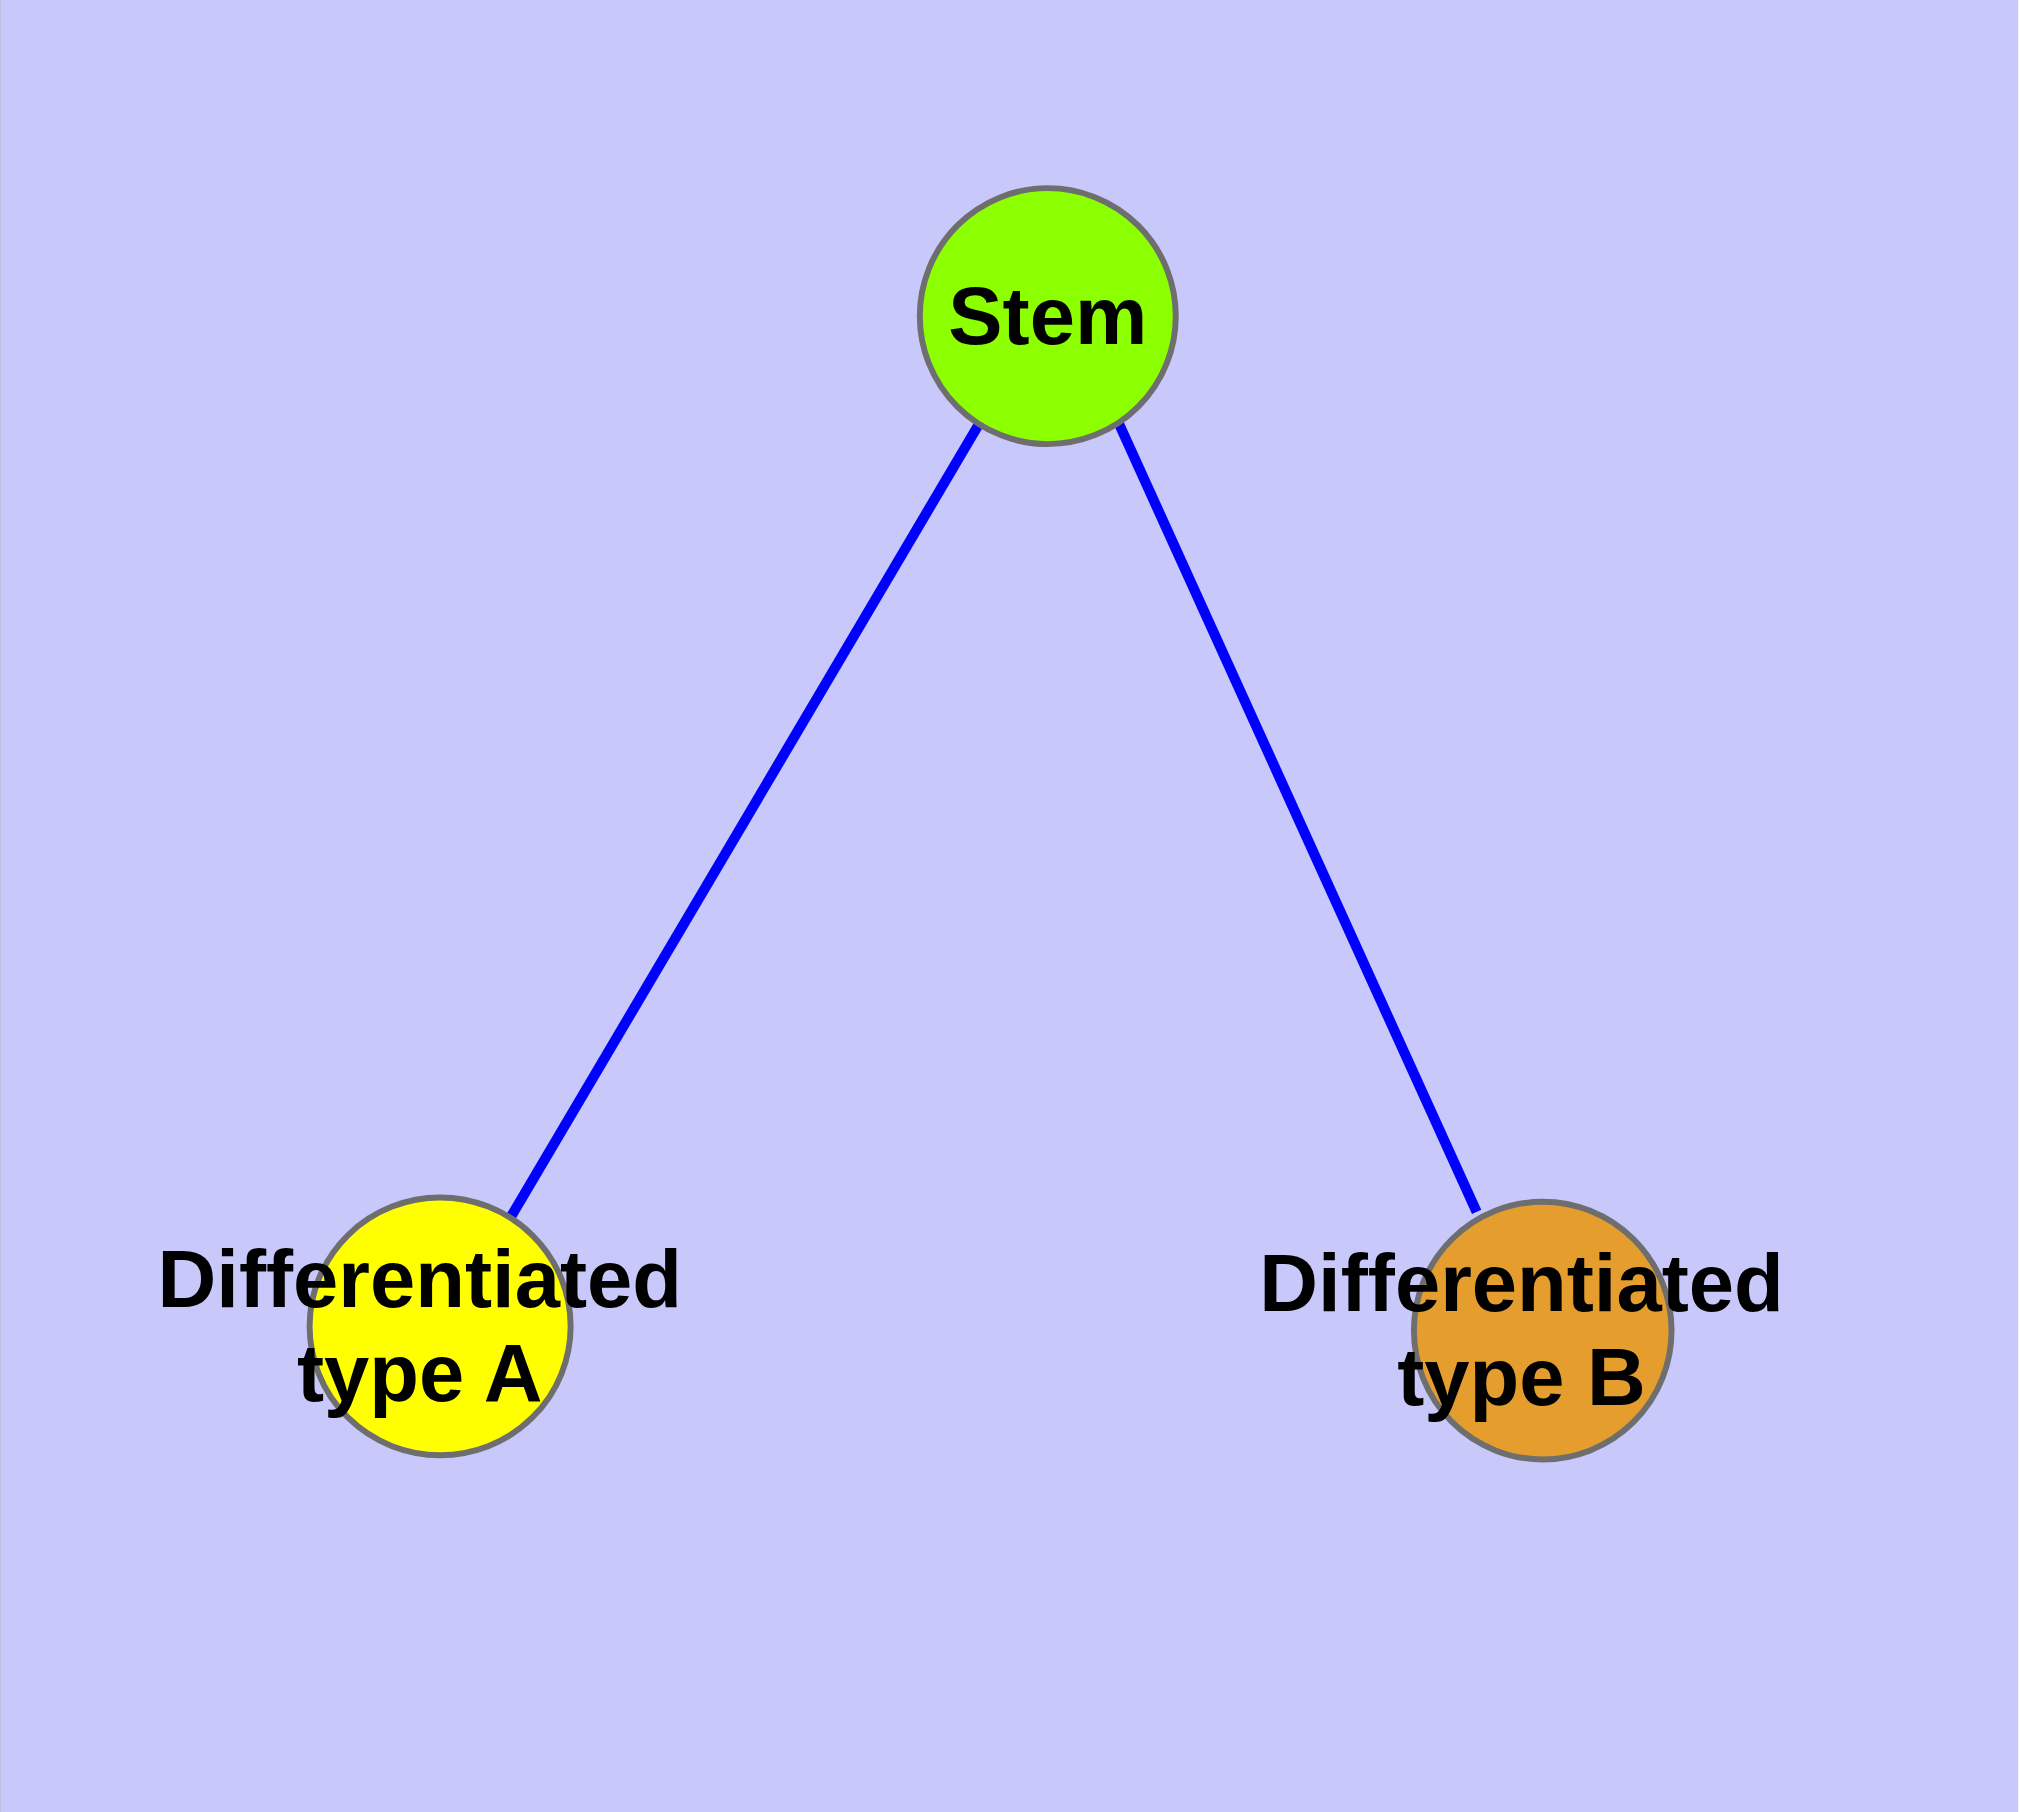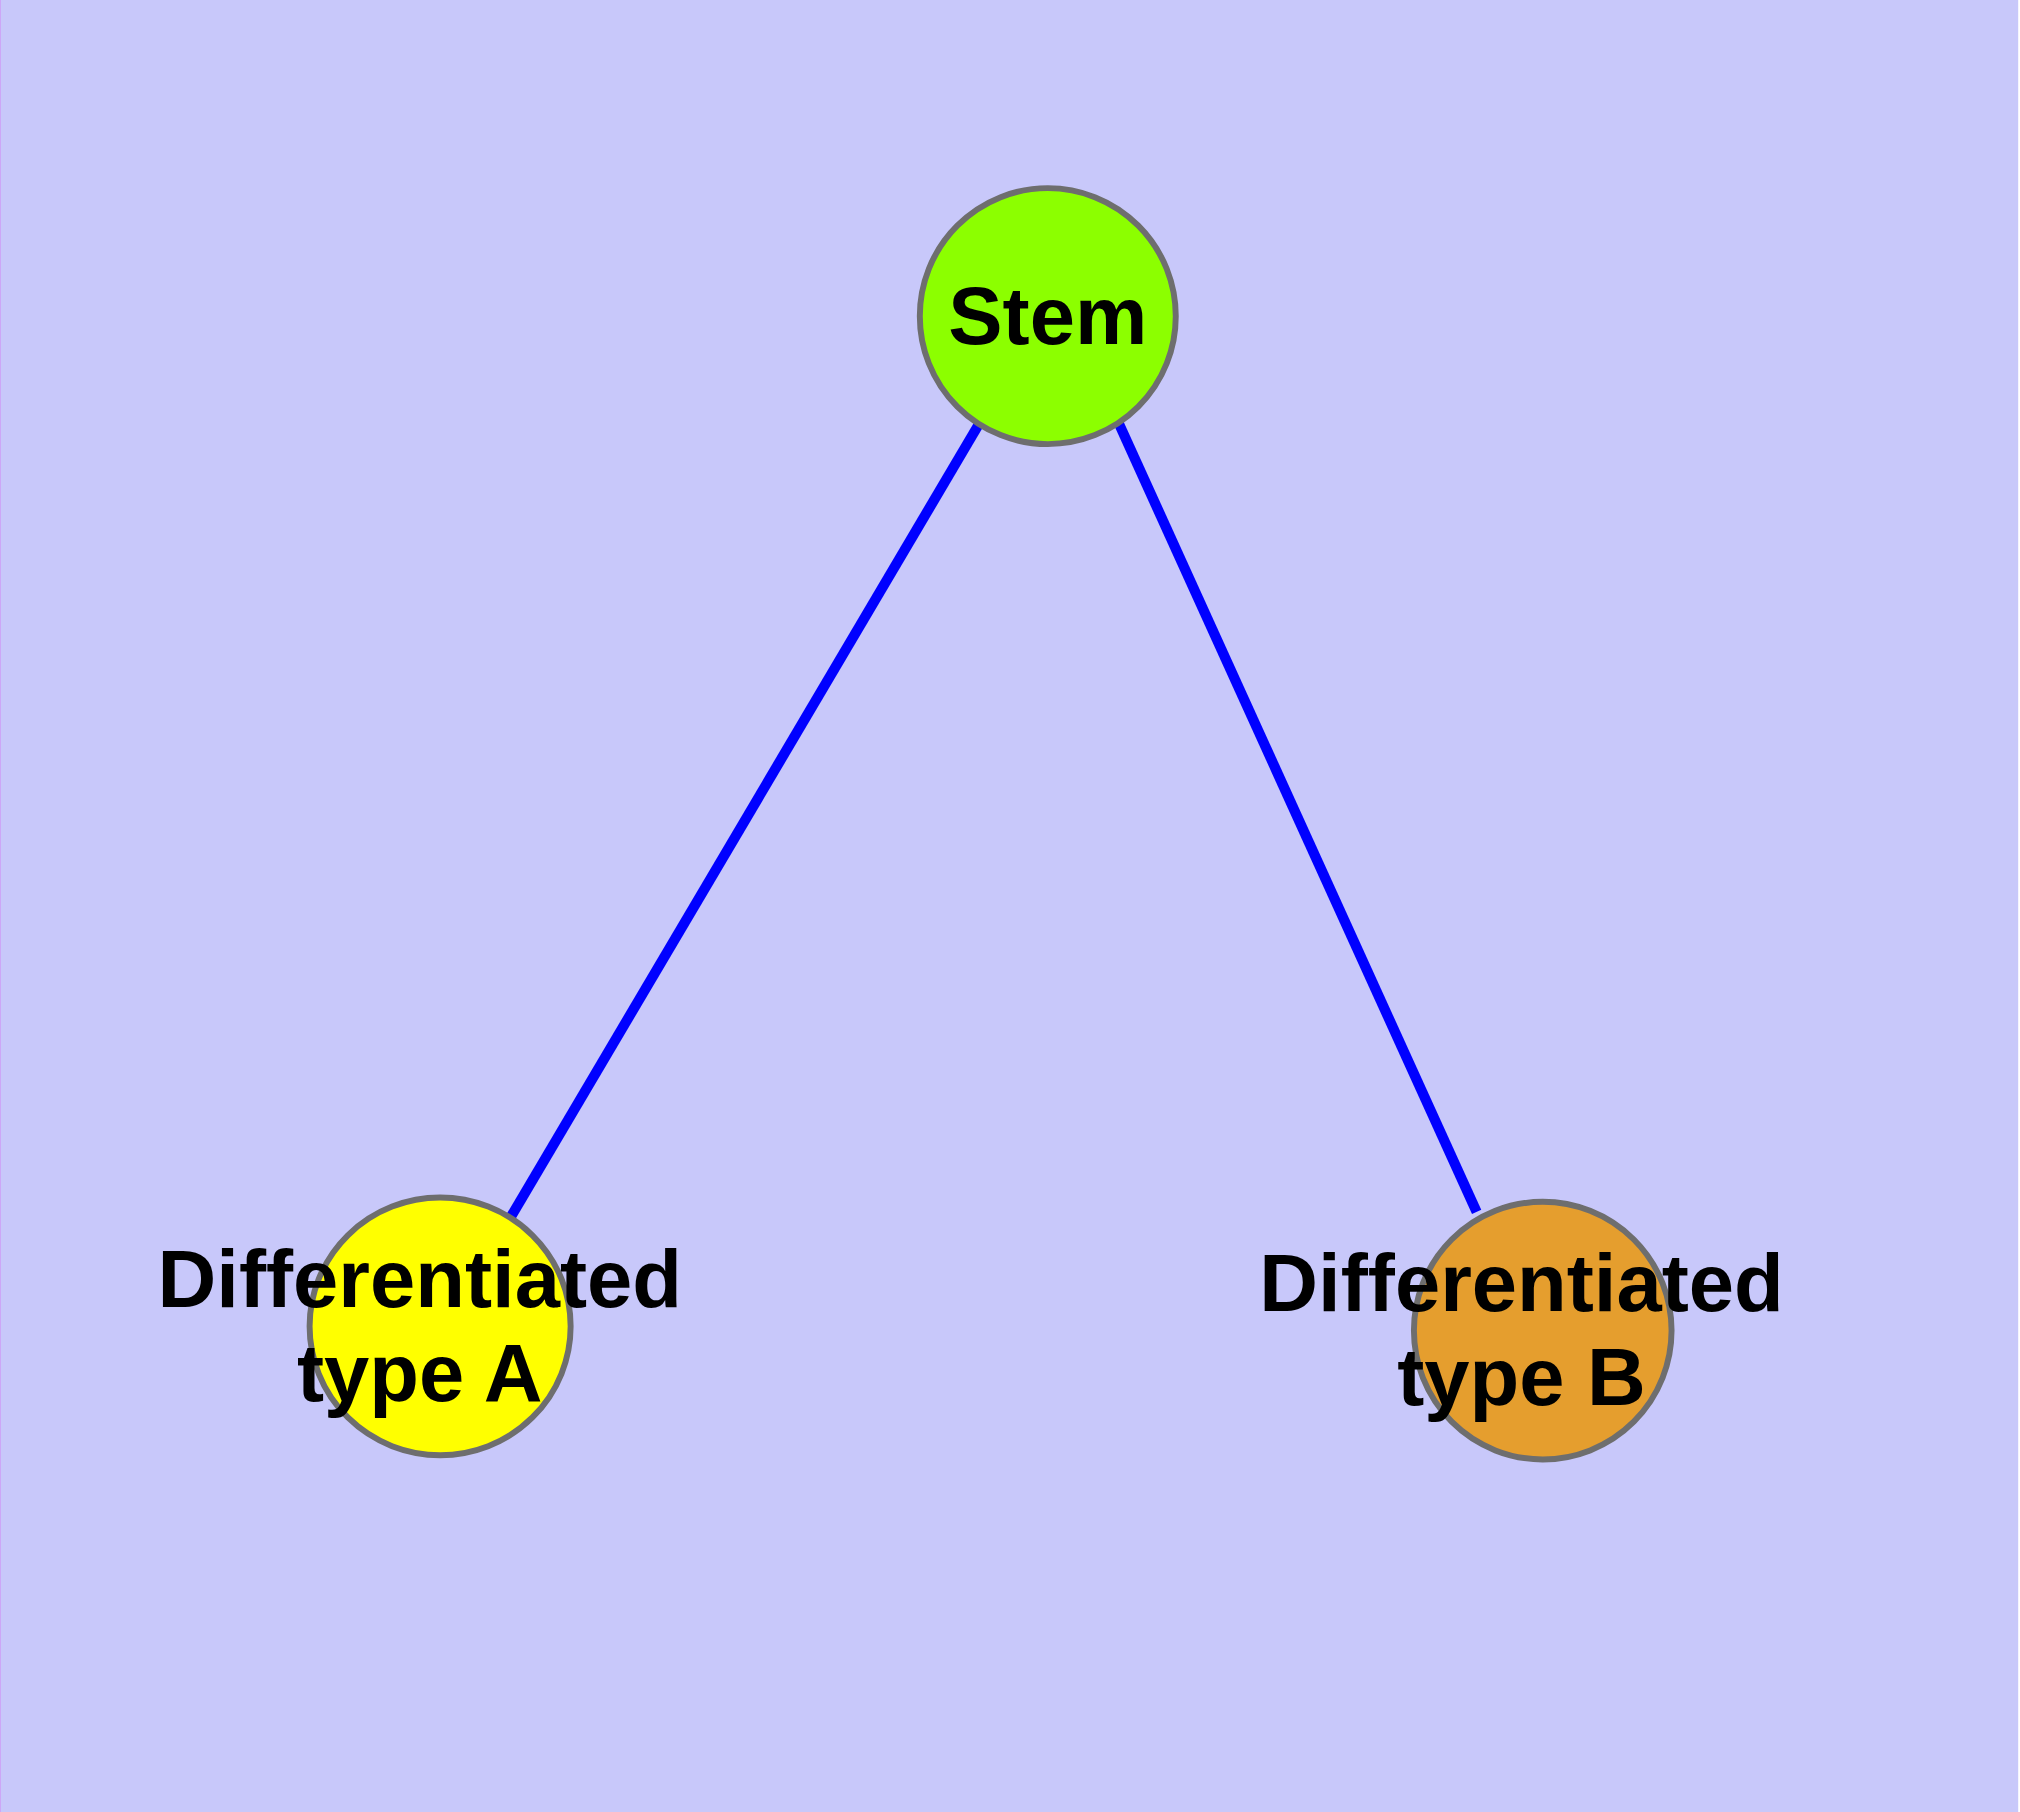--- a/index.html
+++ b/index.html
@@ -29,21 +29,21 @@
   .node-label {
     font-family: "Liberation Sans", sans-serif;
     font-weight: bold;
     fill: #000000;
     stroke: none;
   }
 </style>
 </head>
 <body style="background: rgb(255, 255, 255);">
 
-<div id="graph-canvas" style="width: 1643px; height: 1812px; background: #d946ef;">
+<div id="graph-canvas" style="width: 1643px; height: 1812px; background: #a3a3a3;">
   <svg id="graph-svg" width="2021" height="1812" viewBox="0 0 2384 2138">
 
     <rect id="bg-rect" x="0" y="0" width="2381" height="2138" fill="#c8c8fa"></rect>
 
     <g id="edge-layer">
       <line id="edge-0" stroke-linecap="butt" x1="1155" y1="500" x2="600" y2="1440" stroke="#0000ff" stroke-width="12"></line>
       <line id="edge-1" stroke-linecap="butt" x1="1320" y1="500" x2="1742" y2="1430" stroke="#0000ff" stroke-width="12"></line>
     </g>
 
     <g id="node-layer">

